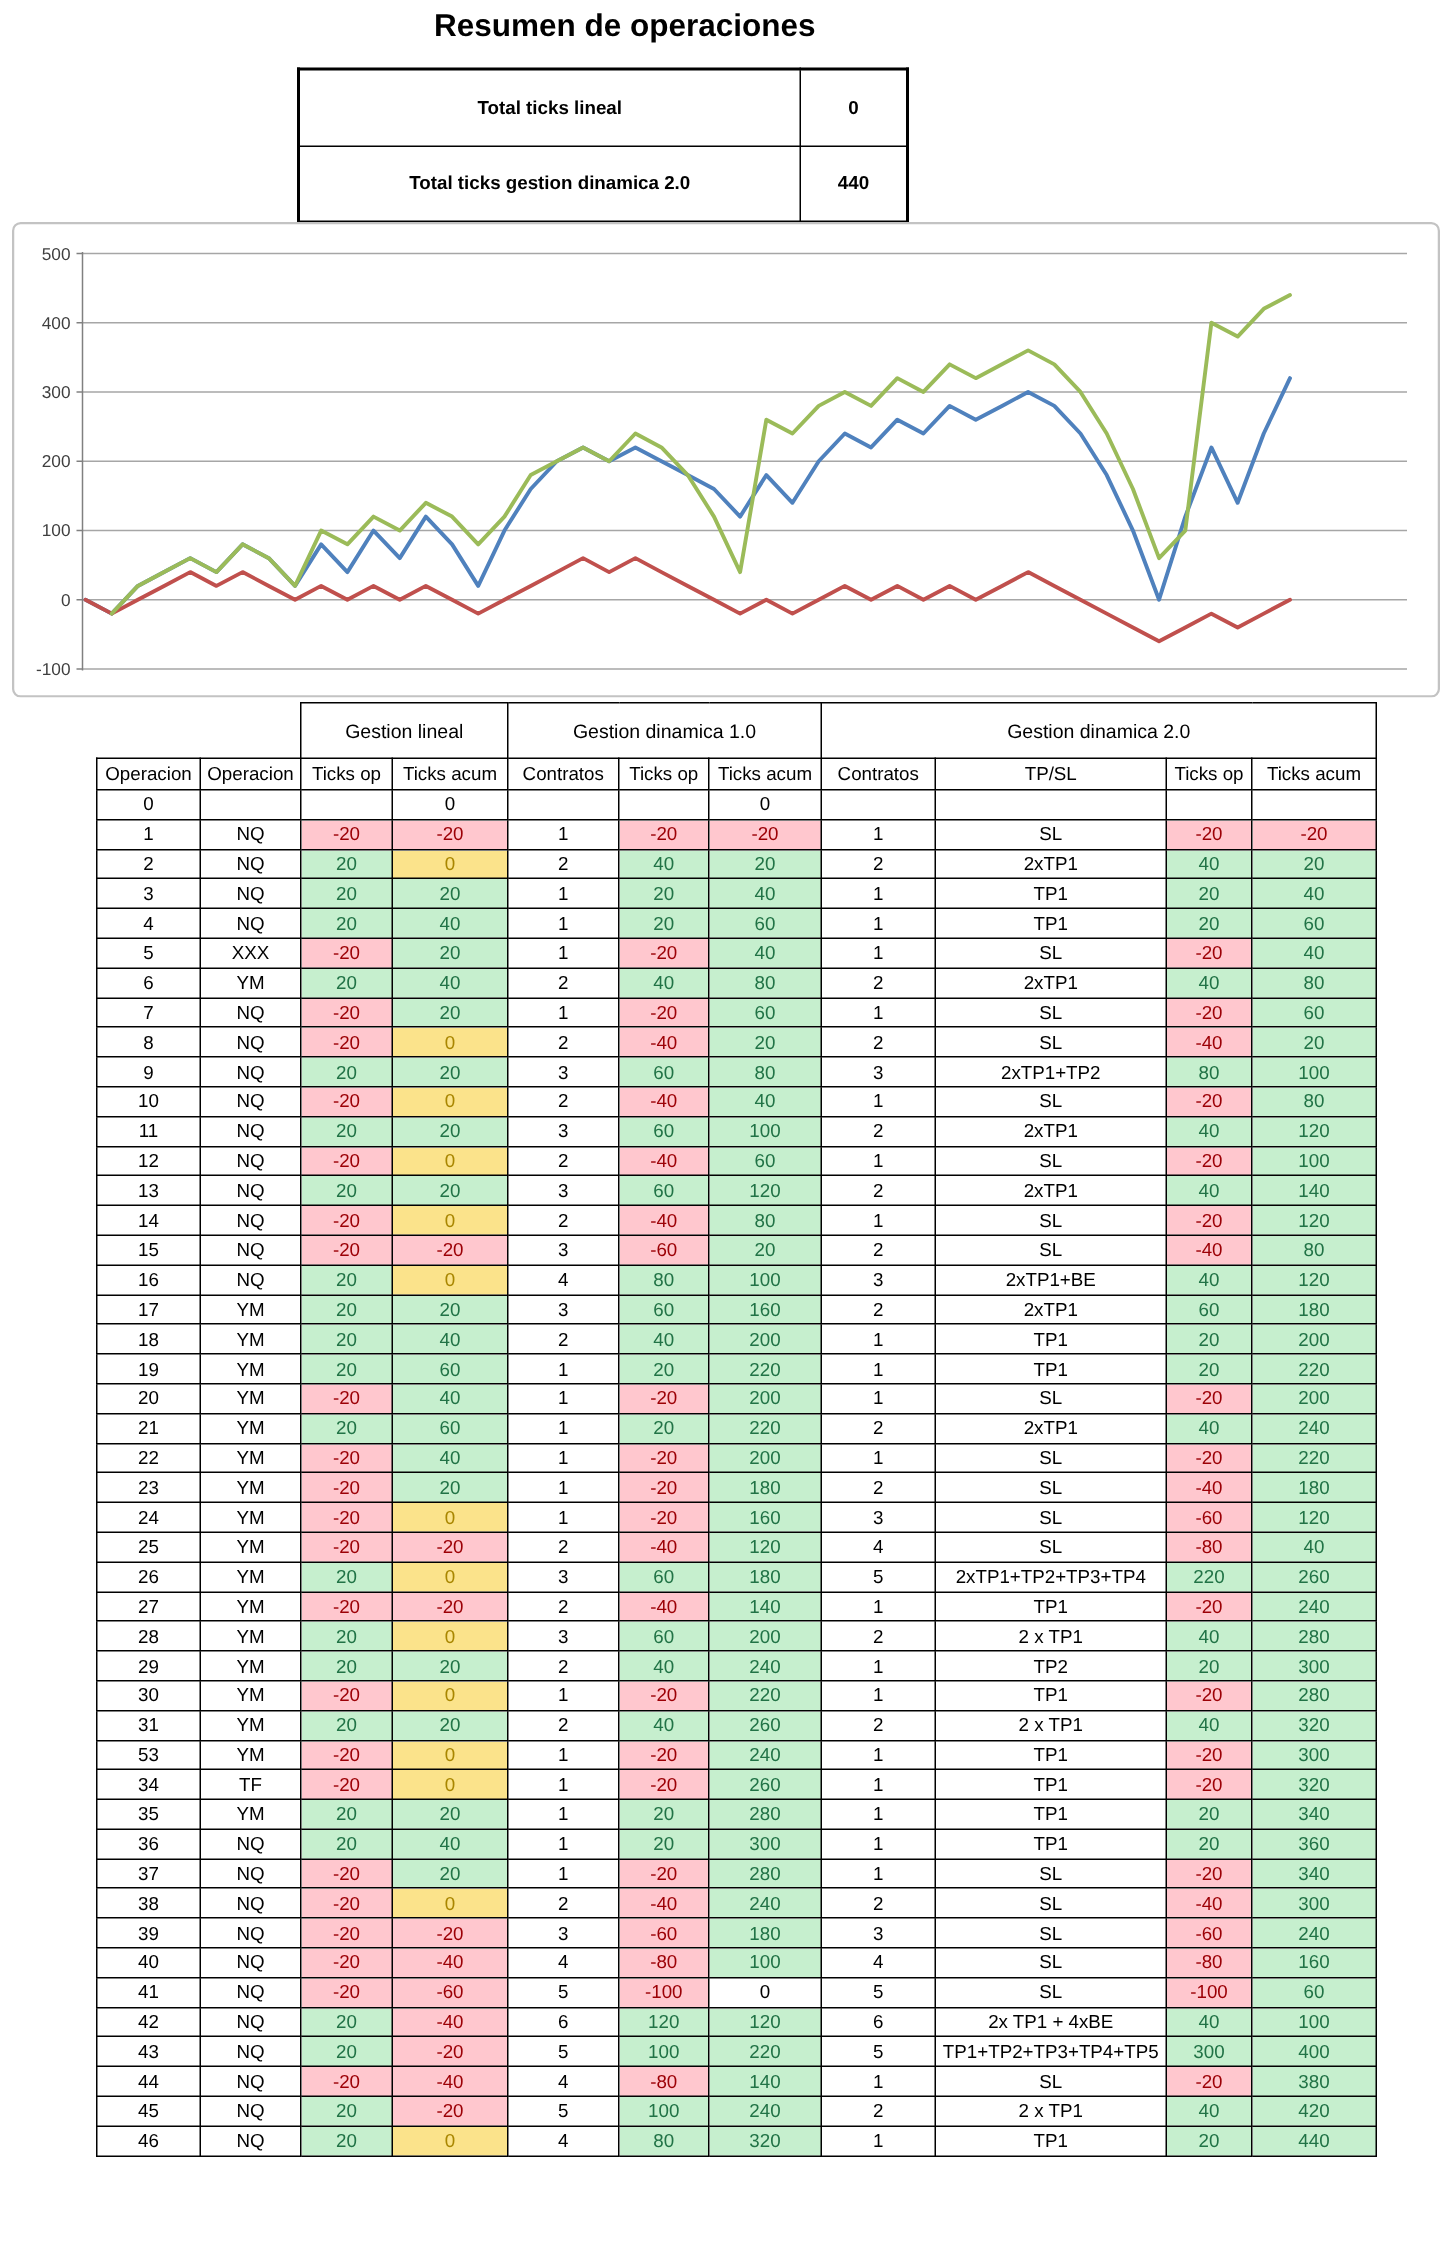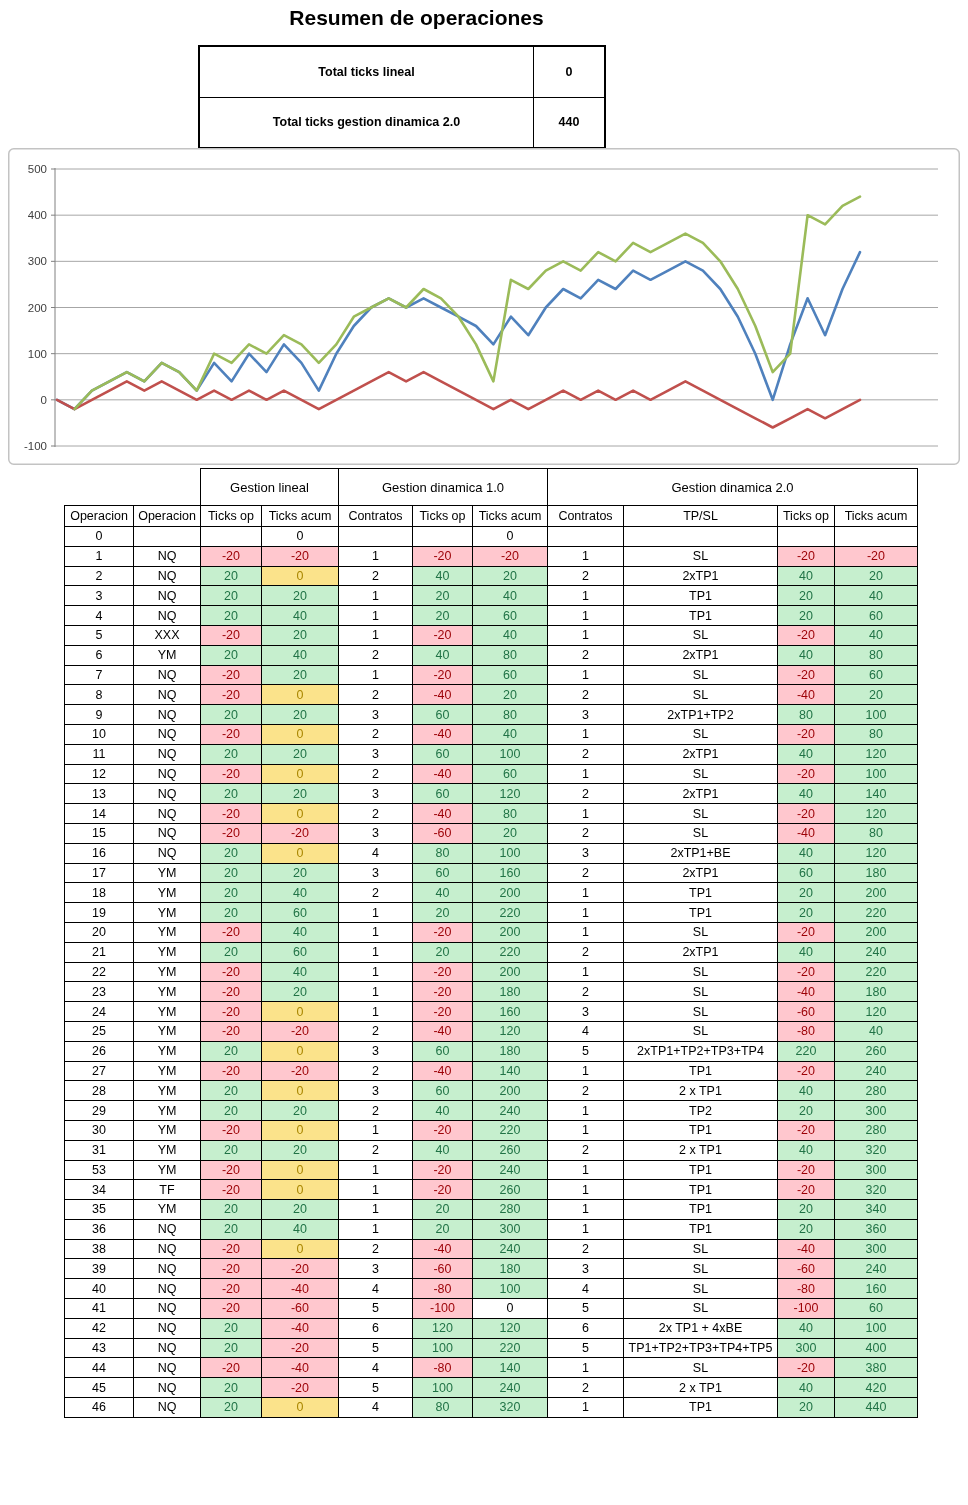--- a/index.html
+++ b/index.html
@@ -581,20 +581,33 @@
         <td class="pos">40</td>
         <td>1</td>
         <td class="pos">20</td>
         <td class="pos">300</td>
         <td>1</td>
         <td>TP1</td>
         <td class="pos">20</td>
         <td class="pos">360</td>
       </tr>
       <tr>
+        <td>37</td>
+        <td>NQ</td>
+        <td class="neg">-20</td>
+        <td class="pos">20</td>
+        <td>1</td>
+        <td class="neg">-20</td>
+        <td class="pos">280</td>
+        <td>1</td>
+        <td>SL</td>
+        <td class="neg">-20</td>
+        <td class="pos">340</td>
+      </tr>
+      <tr>
         <td>38</td>
         <td>NQ</td>
         <td class="neg">-20</td>
         <td class="zer">0</td>
         <td>2</td>
         <td class="neg">-40</td>
         <td class="pos">240</td>
         <td>2</td>
         <td>SL</td>
         <td class="neg">-40</td>

